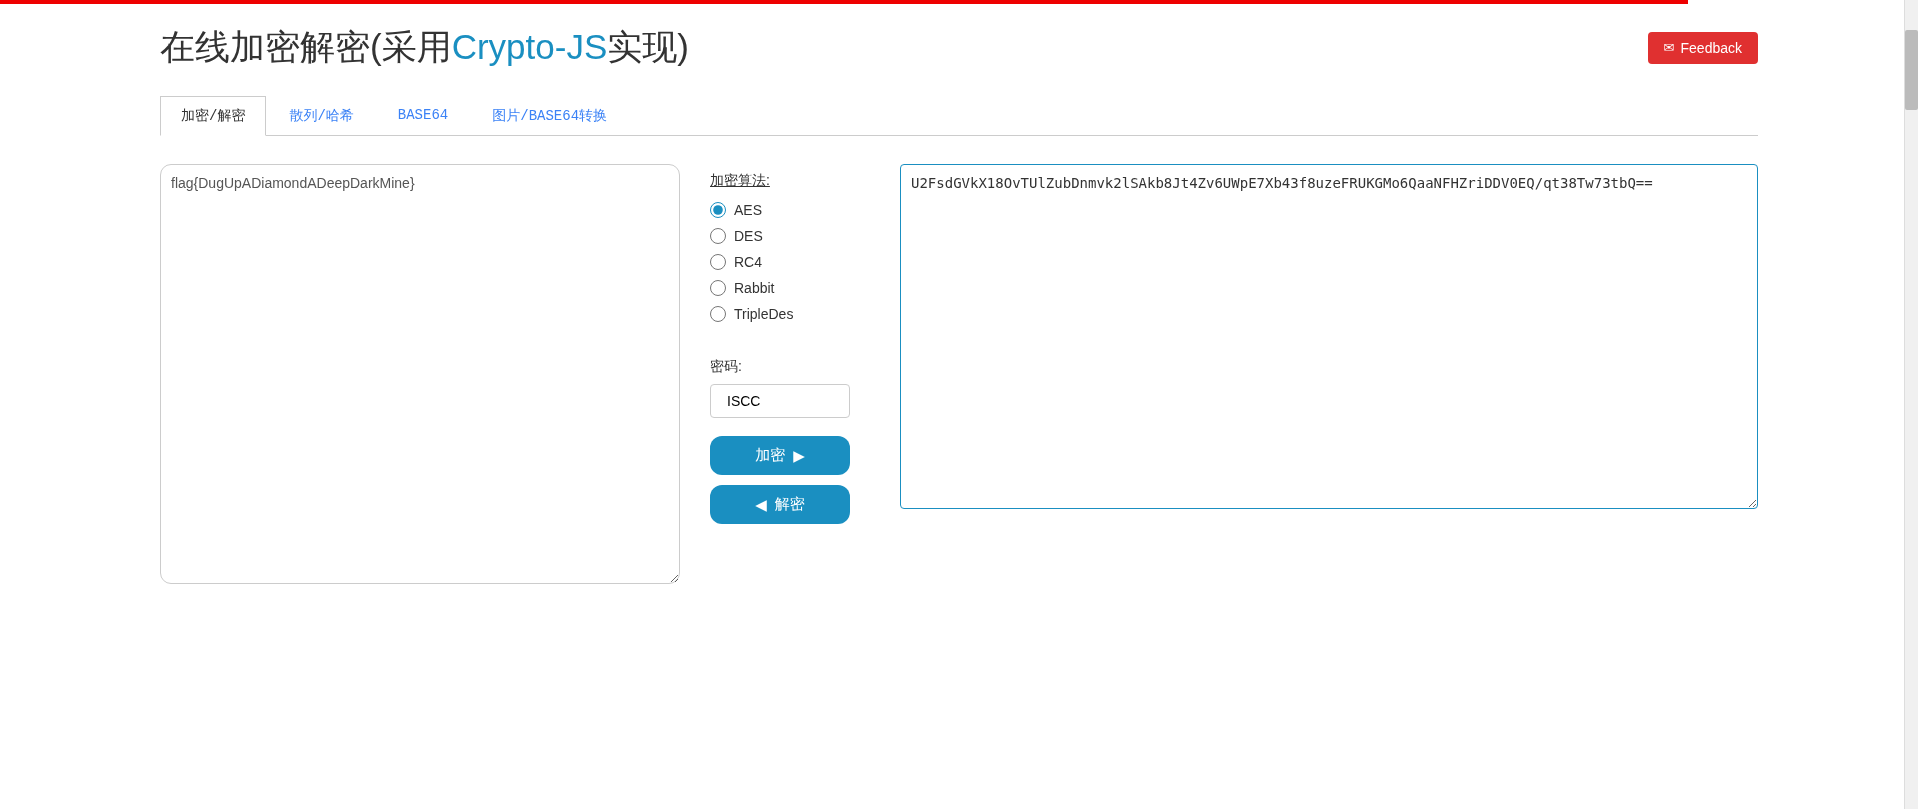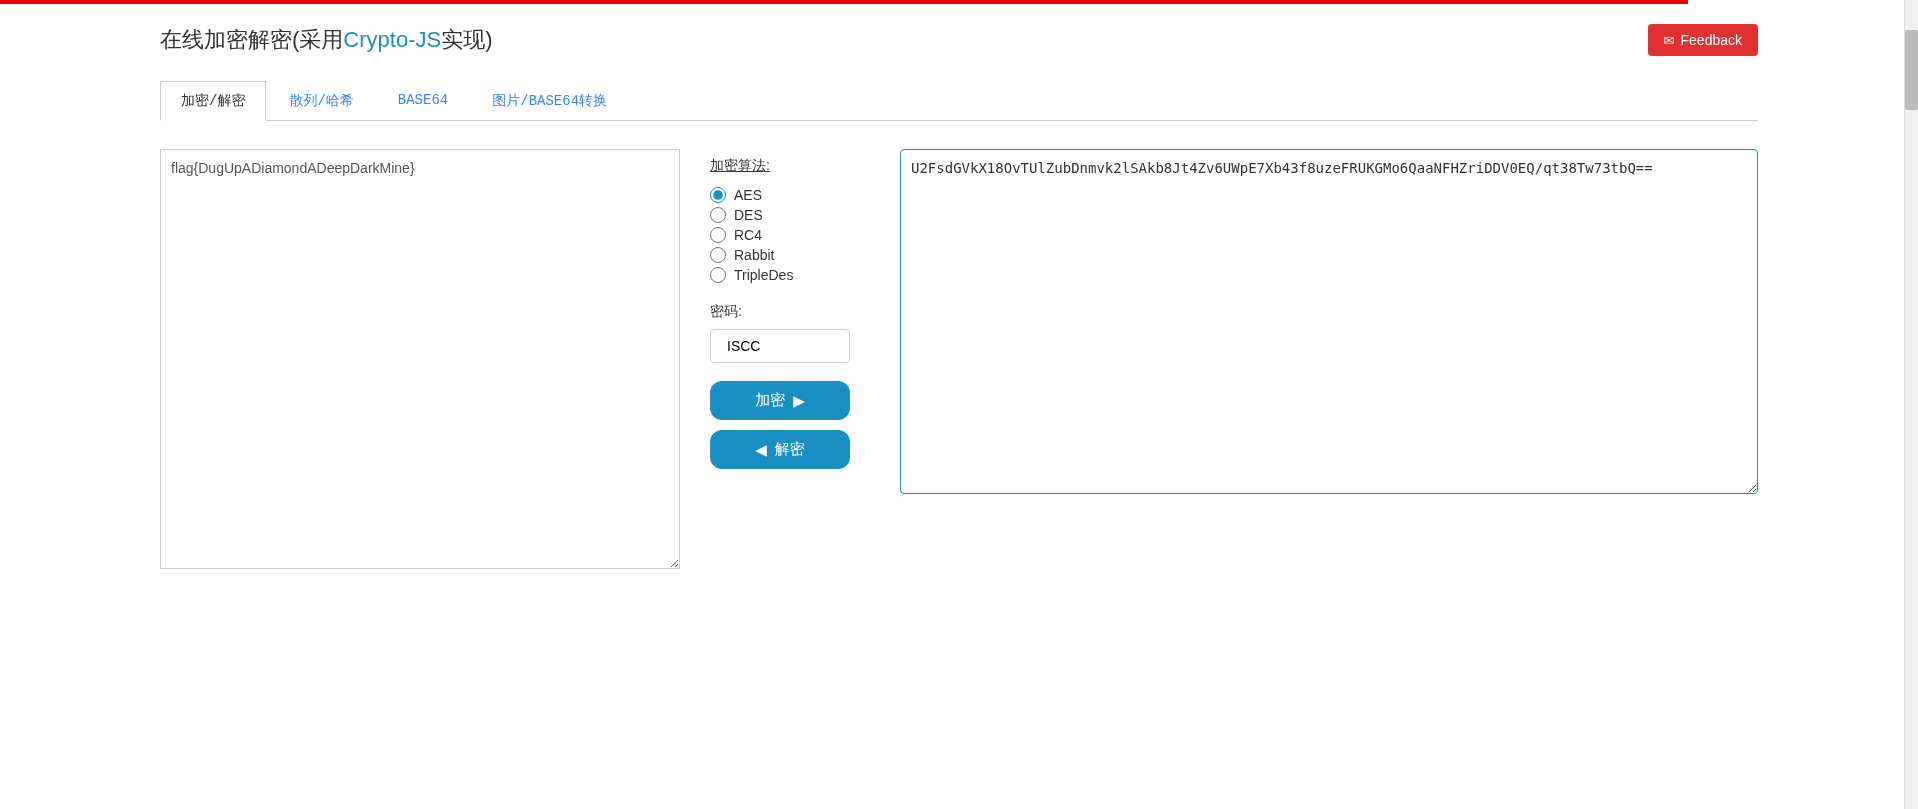--- a/index.html
+++ b/index.html
@@ -23,21 +23,21 @@
     }
 
     .page-header {
       display: flex;
       align-items: center;
       justify-content: space-between;
       margin-bottom: 24px;
     }
 
     .page-title {
-      font-size: 22px;
+      font-size: 35px;
       color: #333;
       font-weight: normal;
     }
 
     .page-title .highlight {
       color: #1a8fc1;
     }
 
     .feedback-btn {
       background: #e03030;
@@ -101,21 +101,21 @@
     .section-label {
       margin-bottom: 8px;
       font-size: 14px;
       color: #333;
     }
 
     .text-area {
       width: 100%;
       height: 420px;
       border: 1px solid #ccc;
-      border-radius: 0;
+      border-radius: 11px;
       padding: 10px;
       font-size: 14px;
       resize: vertical;
       font-family: Arial, monospace;
       color: #555;
     }
 
     
     .algo-section {
       flex: 0 0 220px;
@@ -130,21 +130,21 @@
       font-size: 14px;
       color: #333;
       margin-bottom: 12px;
       margin-top: 8px;
       text-decoration: underline;
     }
 
     .radio-group {
       display: flex;
       flex-direction: column;
-      gap: 4px;
+      gap: 10px;
       margin-bottom: 20px;
     }
 
     .radio-item {
       display: flex;
       align-items: center;
       gap: 8px;
       cursor: pointer;
       font-size: 14px;
       color: #333;
@@ -154,20 +154,21 @@
       accent-color: #1a8fc1;
       width: 16px;
       height: 16px;
       cursor: pointer;
     }
 
     .password-label {
       font-size: 14px;
       color: #333;
       margin-bottom: 8px;
+      margin-top: 16px;
     }
 
     .password-input {
       width: 140px;
       border: 1px solid #ccc;
       border-radius: 4px;
       padding: 8px 16px;
       font-size: 14px;
       margin-bottom: 18px;
     }

